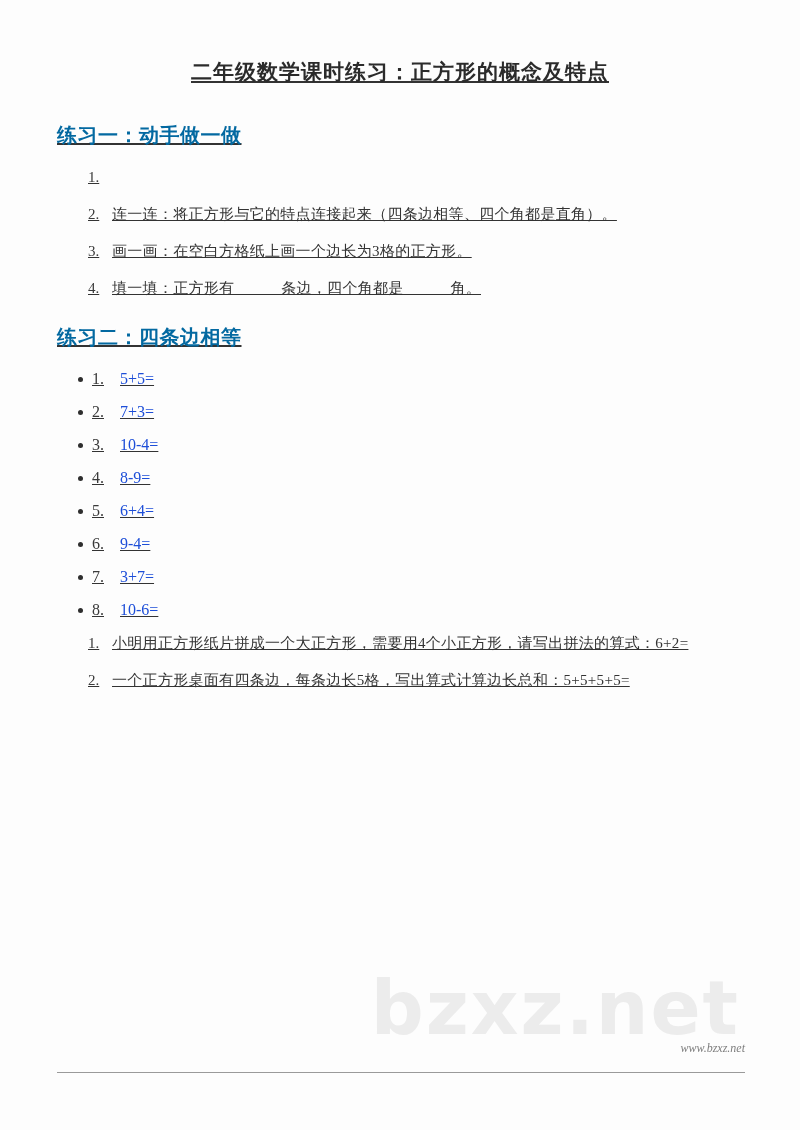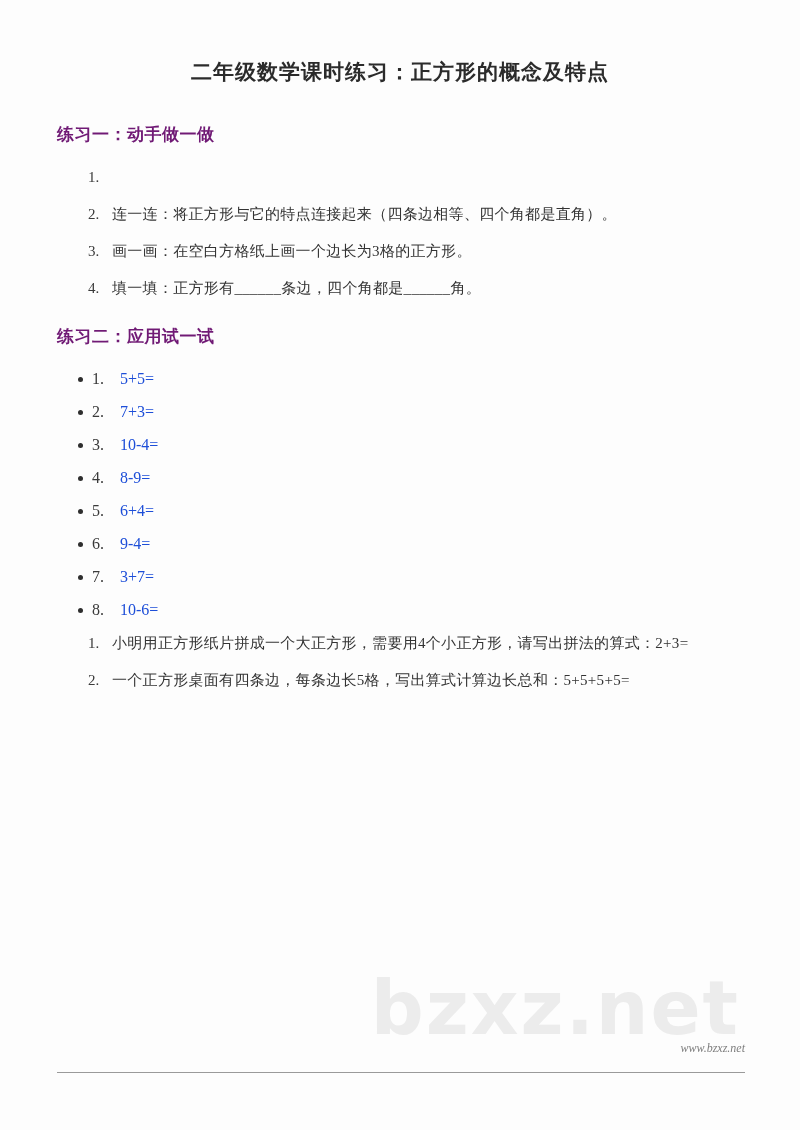--- a/index.html
+++ b/index.html
@@ -6,35 +6,36 @@
   html, body { background: #ffffff; }
   .doc {
     position: relative;
     width: 800px;
     height: 1130px;
     margin: 0 auto;
     background: #fdfdfd;
     font-family: "Liberation Serif", "DejaVu Serif", serif;
     color: #333333;
     overflow: hidden;
+    text-decoration: underline;
   }
   .content { padding: 58px 57px 0 57px; position: relative; z-index: 2; }
   .title {
     text-align: center;
     font-size: 21px;
     font-weight: bold;
     color: #2b2b2b;
     line-height: 29px;
     margin-bottom: 36px;
     letter-spacing: 1px;
   }
   .section-heading {
-    font-size: 17px;
+    font-size: 20px;
     font-weight: bold;
-    color: #701a75;
+    color: #0369a1;
     line-height: 24px;
     margin-bottom: 20px;
     letter-spacing: 0.5px;
   }
   .section-heading.gap-top { margin-top: 27px; }
   .num-list { margin-bottom: 8px; }
   .num-item {
     display: flex;
     align-items: flex-start;
     margin-left: 31px;
@@ -124,21 +125,21 @@
       <div class="num-item">
         <span class="num">3.</span>
         <span class="txt">画一画：在空白方格纸上画一个边长为3格的正方形。</span>
       </div>
       <div class="num-item">
         <span class="num">4.</span>
         <span class="txt">填一填：正方形有______条边，四个角都是______角。</span>
       </div>
     </div>
 
-    <h2 class="section-heading gap-top">练习二：应用试一试</h2>
+    <h2 class="section-heading gap-top">练习二：四条边相等</h2>
     <div class="bullet-list">
       <div class="bullet-item">
         <span class="bullet-dot"></span>
         <span class="num">1.</span>
         <span class="txt">5+5=</span>
       </div>
       <div class="bullet-item">
         <span class="bullet-dot"></span>
         <span class="num">2.</span>
         <span class="txt">7+3=</span>
@@ -171,21 +172,21 @@
       <div class="bullet-item">
         <span class="bullet-dot"></span>
         <span class="num">8.</span>
         <span class="txt">10-6=</span>
       </div>
     </div>
 
     <div class="num-list">
       <div class="num-item">
         <span class="num">1.</span>
-        <span class="txt">小明用正方形纸片拼成一个大正方形，需要用4个小正方形，请写出拼法的算式：2+3=</span>
+        <span class="txt">小明用正方形纸片拼成一个大正方形，需要用4个小正方形，请写出拼法的算式：6+2=</span>
       </div>
       <div class="num-item">
         <span class="num">2.</span>
         <span class="txt">一个正方形桌面有四条边，每条边长5格，写出算式计算边长总和：5+5+5+5=</span>
       </div>
     </div>
 
   </div>
 
   <div class="watermark">bzxz.net</div>

